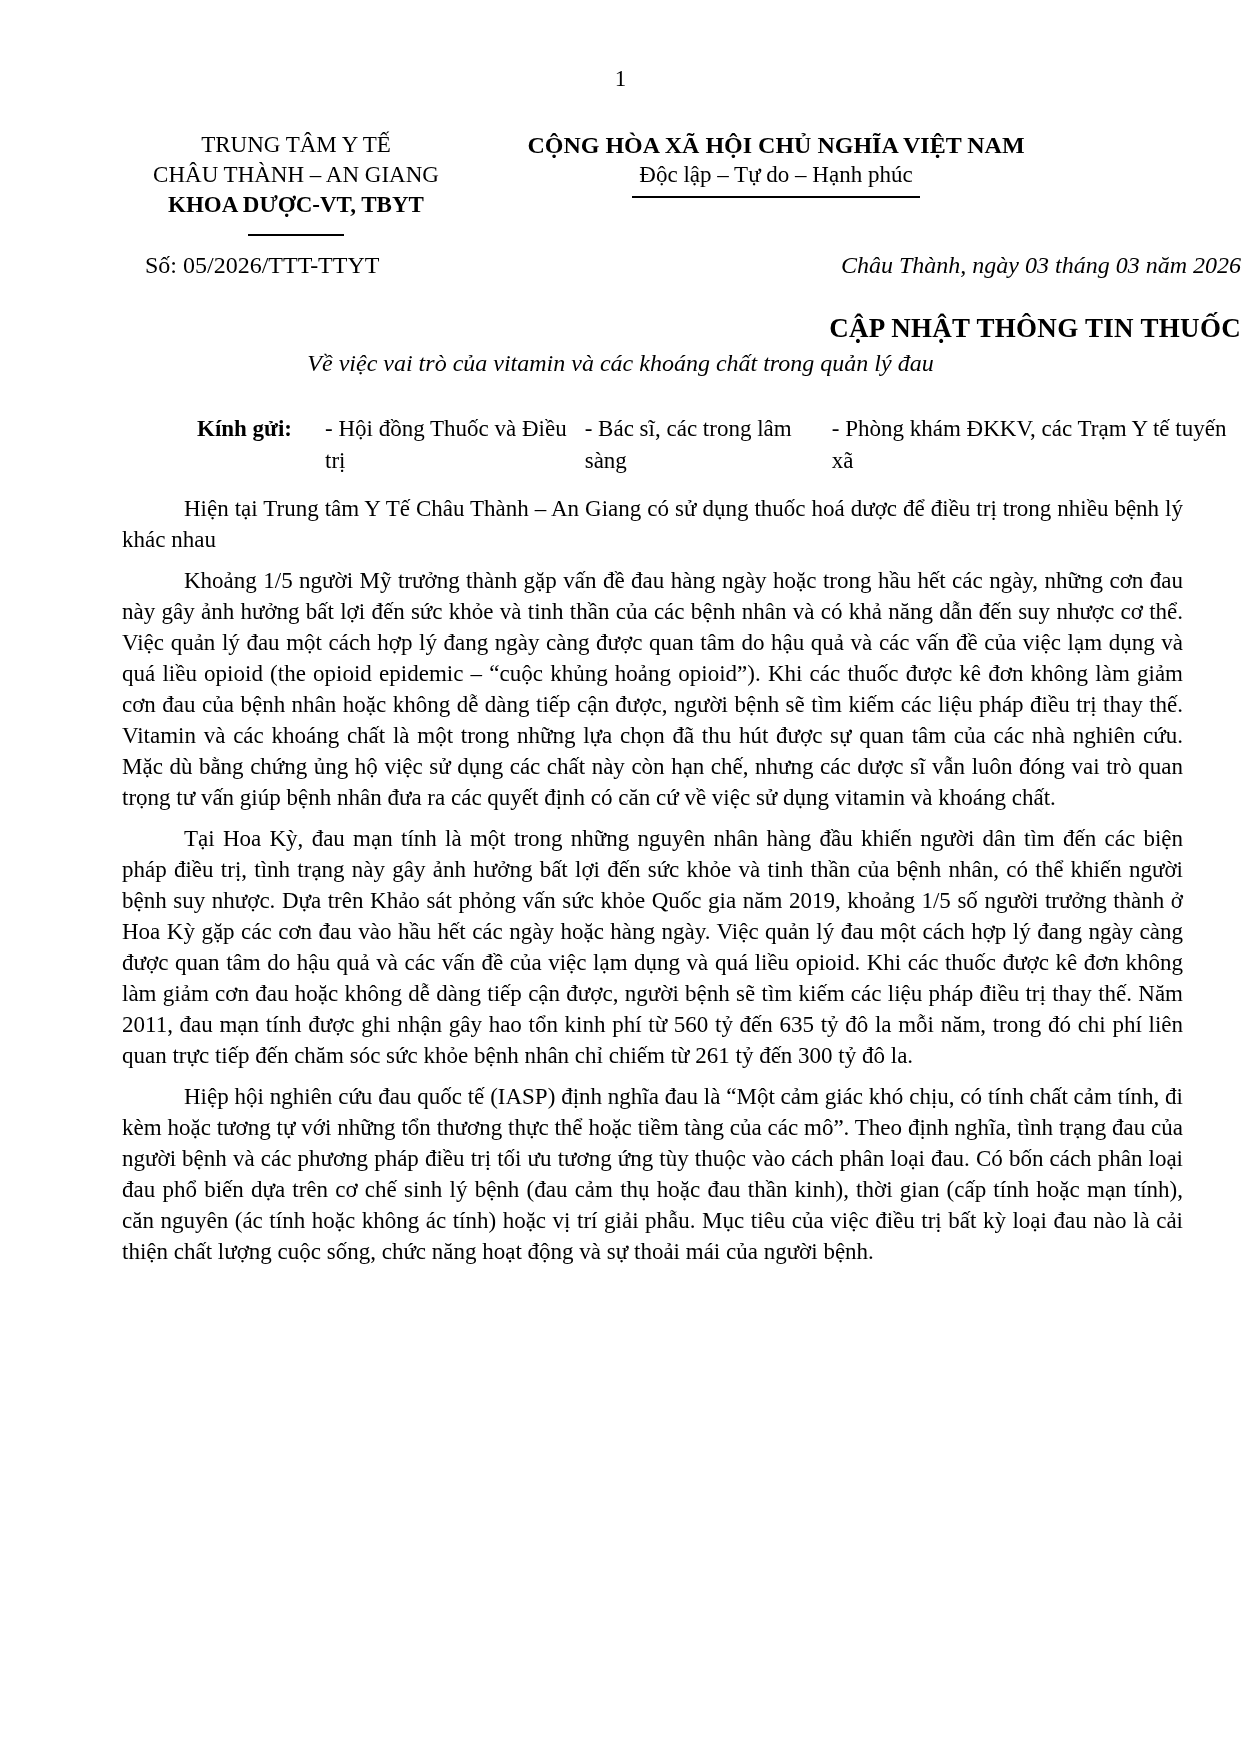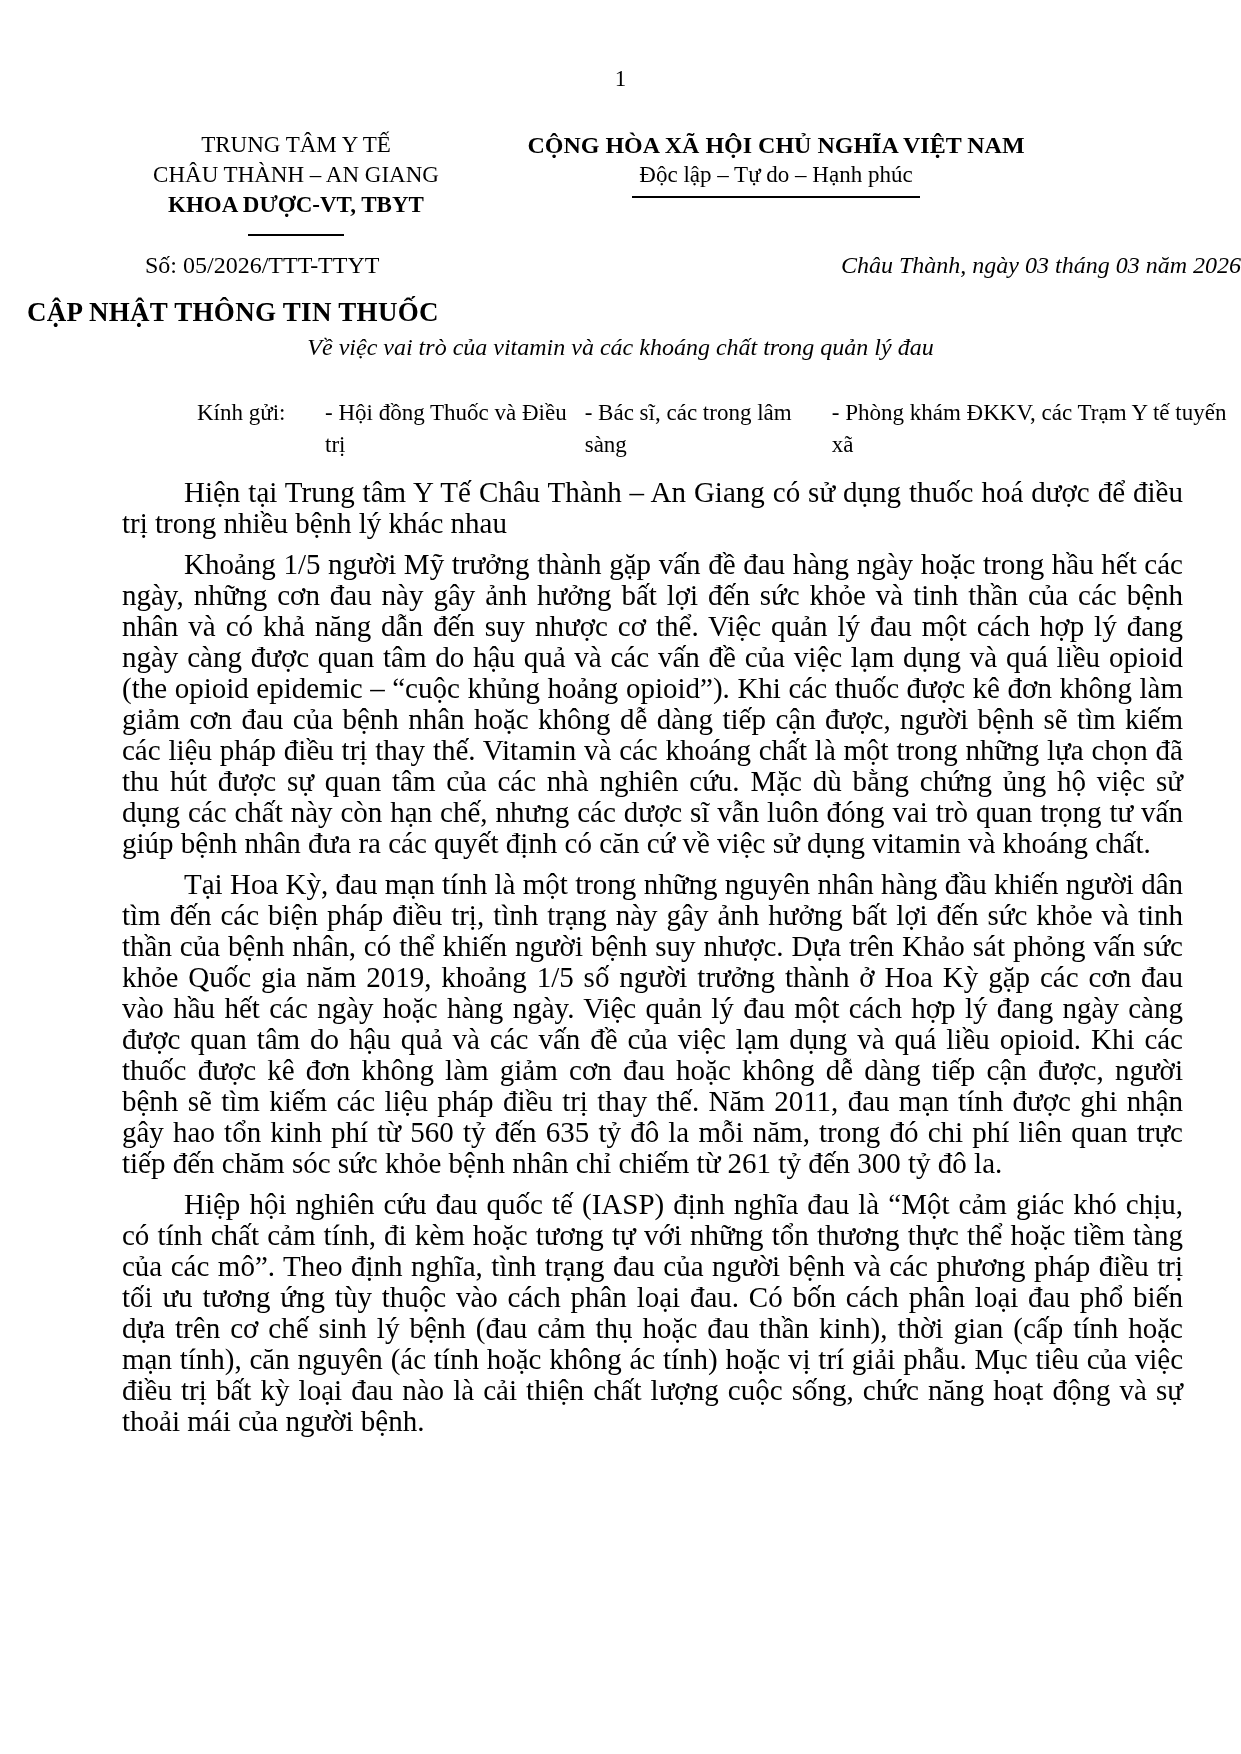--- a/index.html
+++ b/index.html
@@ -78,22 +78,22 @@
   }
   .doc-number {
     margin-left: 145px;
   }
   .doc-date {
     font-style: italic;
     margin-left: auto;
   }
   
   .doc-title {
-    margin-top: 16px;
-    text-align: left;
+    margin-top: 32px;
+    text-align: right;
     font-weight: bold;
     font-size: 27px;
     line-height: 32px;
     letter-spacing: 0.3px;
     padding-left: 27px;
   }
   .doc-subtitle {
     margin-top: 3px;
     text-align: center;
     font-style: italic;
@@ -104,29 +104,30 @@
   .recipients {
     display: flex;
     margin-top: 34px;
     margin-left: 197px;
     font-size: 23px;
     line-height: 32px;
   }
   .recipients-label {
     width: 128px;
     flex: 0 0 auto;
+    font-weight: bold;
   }
   .recipients-items {
     display: flex;
     flex-direction: row;
   }
   
   .body-text {
     margin: 16px 58px 0 122px;
-    font-size: 29px;
+    font-size: 23px;
     line-height: 31px;
     text-align: justify;
   }
   .body-text p {
     margin: 0 0 10px 0;
     text-indent: 62px;
   }
 </style>
 </head>
 <body>

